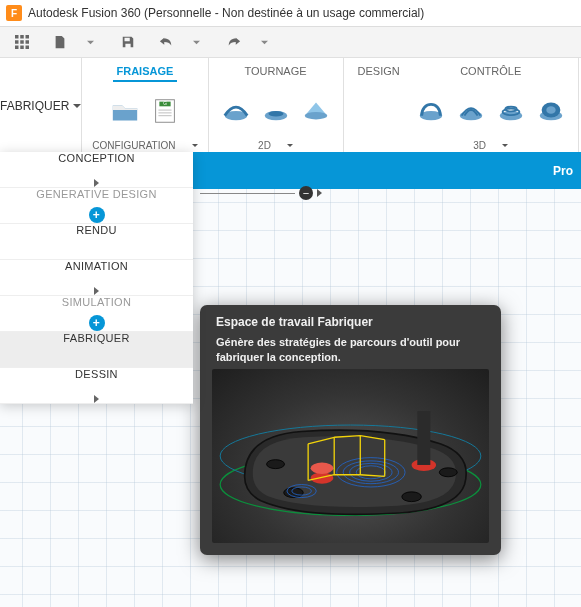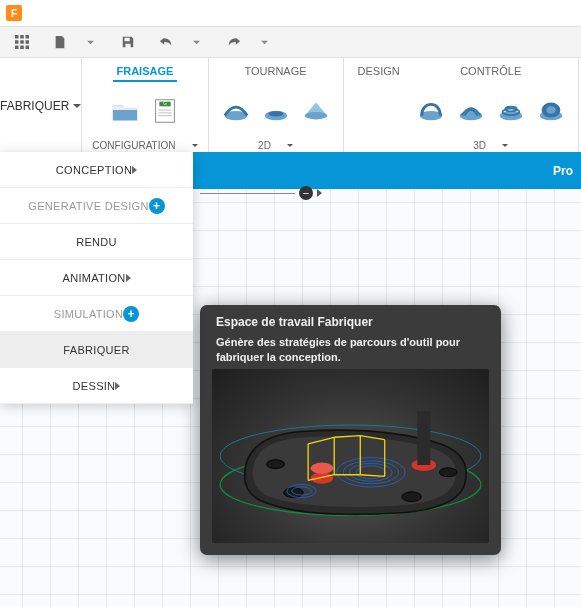--- a/index.html
+++ b/index.html
@@ -113,28 +113,29 @@
   .workspace-menu {
     position: absolute;
     top: 152px;
     left: 0;
     width: 193px;
     background: #fff;
     box-shadow: 0 2px 12px rgba(0,0,0,0.2);
     z-index: 10;
   }
   .ws-item {
-    display: flex; align-items: center; justify-content: center;
+    display: flex; align-items: center; justify-content: space-between;
     padding: 0 12px;
     height: 35px;
     font-size: 11px;
     color: #333;
     letter-spacing: 0.3px;
     border-bottom: 1px solid #eee;
     cursor: pointer;
+    flex-direction: column;
   }
   .ws-item.disabled { color: #999; }
   .ws-item.has-sub .chev { display: inline-block; }
   .ws-item .chev {
     display: none;
     width: 0; height: 0;
     border-top: 4px solid transparent;
     border-bottom: 4px solid transparent;
     border-left: 5px solid #666;
   }
@@ -202,20 +203,21 @@
     background:
       radial-gradient(ellipse at 50% 60%, #555 0%, #333 55%, #1e1e1e 100%);
   }
   .illus svg { width: 100%; height: 100%; }
 </style>
 </head>
 <body>
 
 <div class="titlebar">
   <div class="logo">F</div>
+  <div class="title">Autodesk Fusion 360 (Personnelle - Non destinée à un usage commercial)</div>
 </div>
 
 <div class="qa-bar">
   <div class="qa-btn">
     <svg viewBox="0 0 16 16">
         <rect x="0" y="0" width="4" height="4"></rect>
         <rect x="6" y="0" width="4" height="4"></rect>
         <rect x="12" y="0" width="4" height="4"></rect>
         <rect x="0" y="6" width="4" height="4"></rect>
         <rect x="6" y="6" width="4" height="4"></rect>

